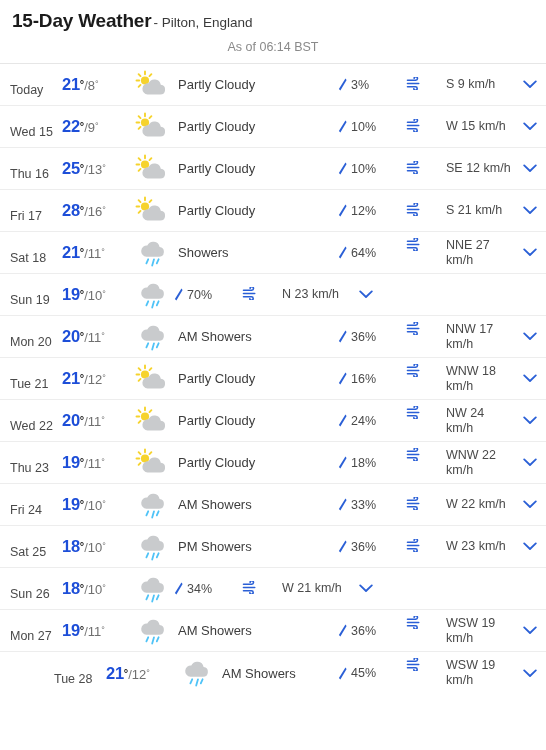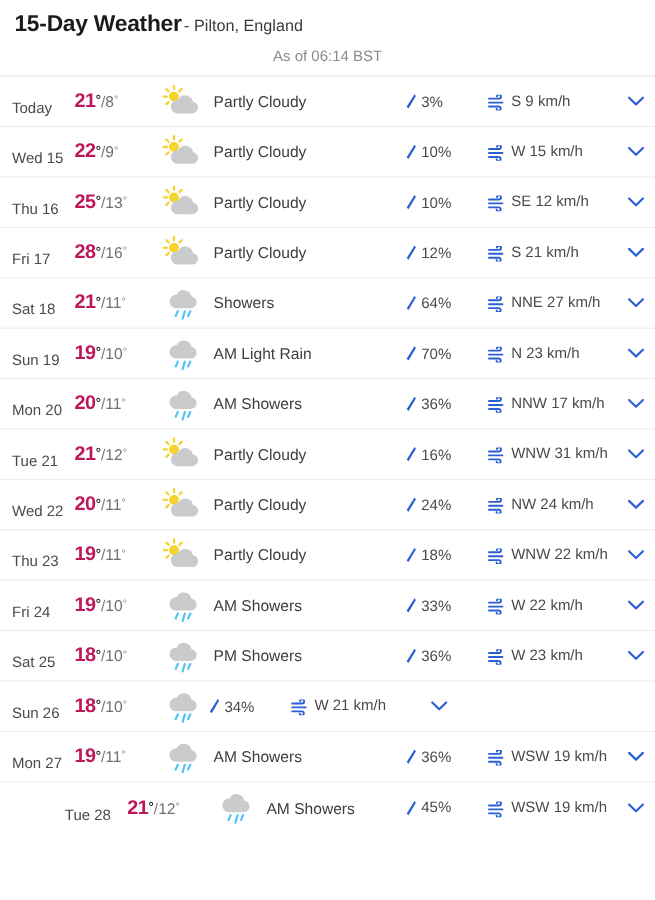--- a/index.html
+++ b/index.html
@@ -78,21 +78,21 @@
 
   .c-temp {
     width: 68px;
     flex: 0 0 68px;
     box-sizing: border-box;
     white-space: nowrap;
   }
   .t-hi {
     font-size: 16.5px;
     font-weight: bold;
-    color: #be185d;
+    color: #1d4ed8;
     letter-spacing: -0.3px;
   }
   .t-hi-deg {
     font-size: 11px;
     font-weight: bold;
     color: #1b1b1b;
     vertical-align: 2px;
   }
   .t-sep {
     font-size: 13px;
@@ -133,24 +133,25 @@
     font-size: 12.5px;
     color: #4a4a4a;
     white-space: nowrap;
   }
   .precip-val { margin-left: 4px; }
 
   .c-wind {
     width: 108px;
     flex: 0 0 108px;
     display: flex;
-    align-items: flex-end;
+    align-items: flex-start;
     justify-content: flex-start;
     font-size: 12.5px;
     color: #4a4a4a;
+    gap: 20px;
   }
   .wind-val {
     margin-left: 5px;
     line-height: 15px;
   }
 
   .c-chev {
     width: 32px;
     flex: 0 0 32px;
     display: flex;
@@ -377,21 +378,20 @@
         <div class="c-icon">
           <svg class="wicon" viewBox="0 0 34 30">
             <path d="M11.4 18.8 h12.6 a4.9 4.9 0 0 0 0.6 -9.76 a6.5 6.5 0 0 0 -12.3 -1.5 a4.7 4.7 0 0 0 -0.9 11.26 z" fill="#c9cbcd"></path>
             <g stroke="#4fc3f7" stroke-width="1.8" stroke-linecap="round">
               <line x1="13.2" y1="21.3" x2="11.4" y2="25.4"></line>
               <line x1="19.0" y1="21.3" x2="17.2" y2="27.6"></line>
               <line x1="23.6" y1="21.3" x2="21.8" y2="25.4"></line>
             </g>
           </svg>
         </div>
-        <div class="c-cond">AM Light Rain</div>
         <div class="c-precip">
           <svg class="pdrop" viewBox="0 0 9 13">
             <path d="M7.4 0.6 L8.6 2.0 L2.4 12.4 L0.9 11.0 Z" fill="#2a5fd6"></path>
           </svg>
           <span class="precip-val">70%</span>
         </div>
         <div class="c-wind">
           <svg class="wind-glyph" viewBox="0 0 15 13">
             <g stroke="#2a5fd6" stroke-width="1.6" stroke-linecap="round" fill="none">
               <path d="M1.5 3.2 h8.3 a1.7 1.7 0 1 0 -1.7 -1.9"></path>
@@ -467,21 +467,21 @@
           <span class="precip-val">16%</span>
         </div>
         <div class="c-wind">
           <svg class="wind-glyph" viewBox="0 0 15 13">
             <g stroke="#2a5fd6" stroke-width="1.6" stroke-linecap="round" fill="none">
               <path d="M1.5 3.2 h8.3 a1.7 1.7 0 1 0 -1.7 -1.9"></path>
               <path d="M1.5 6.5 h11.2"></path>
               <path d="M1.5 9.8 h8.0 a1.7 1.7 0 1 1 -1.7 1.9"></path>
             </g>
           </svg>
-          <span class="wind-val">WNW 31 km/h</span>
+          <span class="wind-val">WNW 18 km/h</span>
         </div>
         <div class="c-chev">
           <svg class="chev" viewBox="0 0 14 9">
             <path d="M1.2 1.4 L7 7 L12.8 1.4" fill="none" stroke="#2a5fd6" stroke-width="1.8" stroke-linecap="round" stroke-linejoin="round"></path>
           </svg>
         </div>
       </div>
       <div class="row">
         <div class="c-day">Wed 22</div>
         <div class="c-temp"><span class="t-hi">20</span><span class="t-hi-deg">°</span><span class="t-sep">/</span><span class="t-lo">11</span><span class="t-lo-deg">°</span></div>

